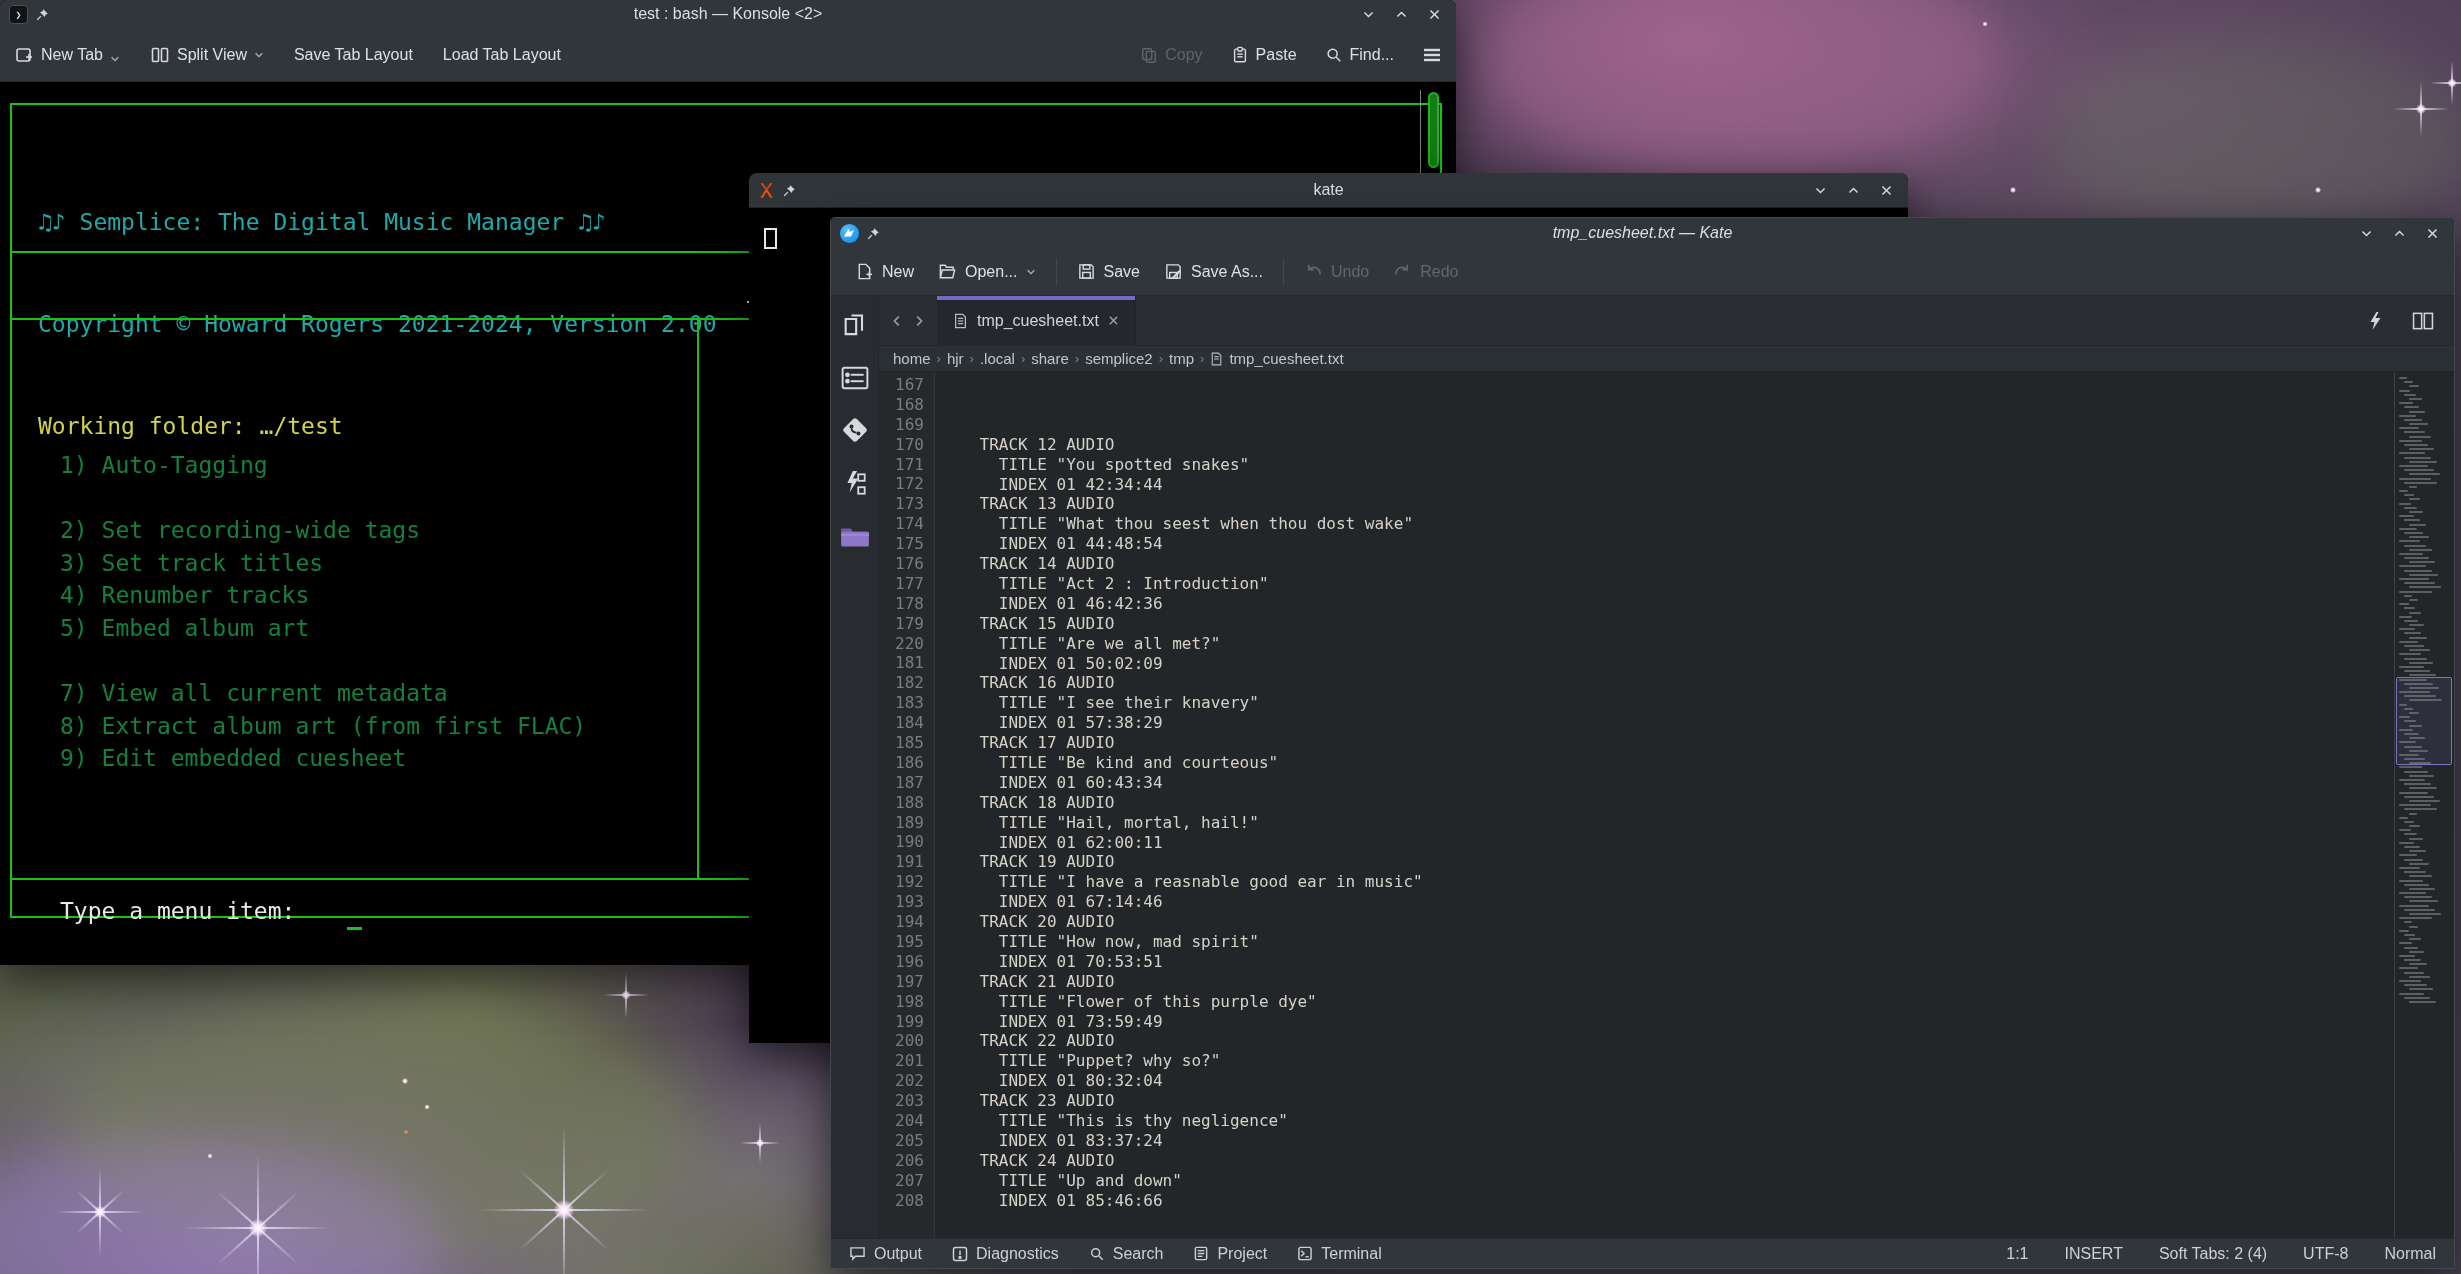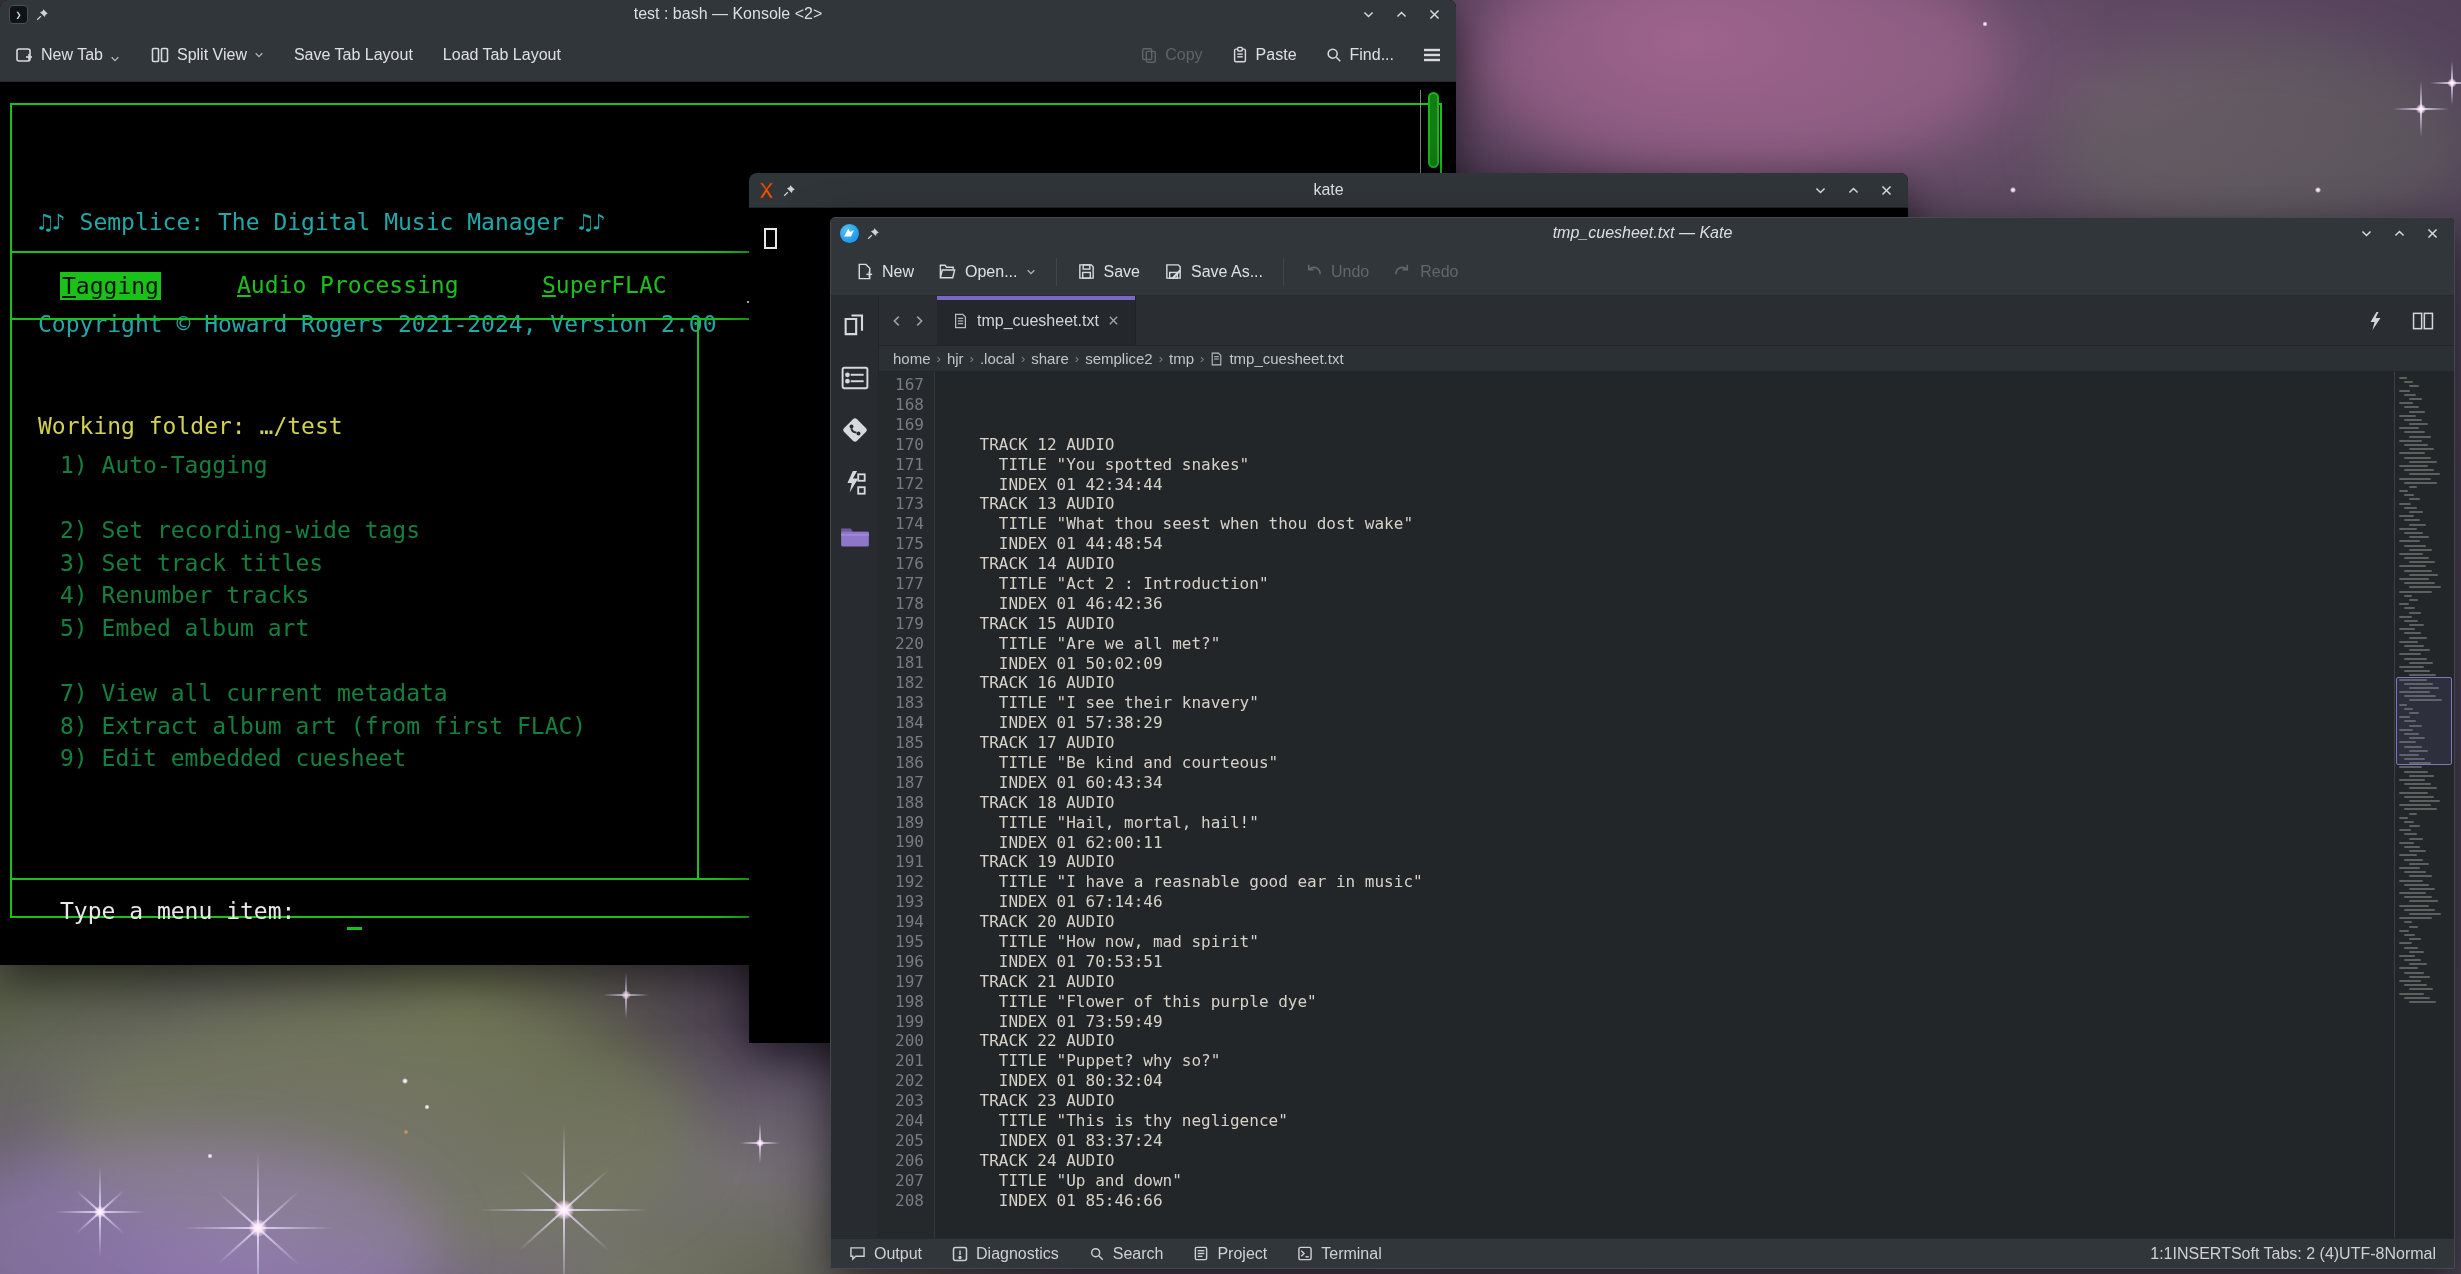--- a/index.html
+++ b/index.html
@@ -110,21 +110,21 @@
   .codepane { flex:1; padding:3px 0 0 6px; color:#d6d2c8; white-space:pre; overflow:hidden; }
   .gutter div, .codepane div { height:19.9px; }
   .minimap { width:60px; flex:none; border-left:1px solid #3b4046; position:relative; padding-top:5px; }
   .mm-line { height:2px; margin-bottom:2.2px; background:#969b96; opacity:.5; border-radius:1px; }
   .mm-view { position:absolute; left:1px; right:2px; top:305px; height:88px;
     border:1px solid #8274c4; background:rgba(130,116,196,.12); border-radius:2px; }
 
   .statusbar { height:30px; background:#31363b; border-top:1px solid #26292d; display:flex; align-items:center;
     color:#ced1d4; font-size:16px; padding:0 18px; gap:30px; }
   .sb-item { display:flex; align-items:center; gap:8px; }
-  .sb-right { margin-left:auto; display:flex; }
+  .sb-right { margin-left:auto; display:flex; gap:36px; }
 
   .konsole-appicon { width:19px; height:19px; border-radius:4px; background:#101315; border:1px solid #4a5055;
     color:#d7dadd; font-size:10px; font-weight:bold; display:flex; align-items:center; justify-content:center;
     font-family:"DejaVu Sans Mono", monospace; }
   .kate-appicon { width:19px; height:19px; border-radius:50%;
     background:radial-gradient(circle at 35% 30%, #56c0f0, #1d99f3 70%); position:relative; }
   .kate-appicon::after { content:""; position:absolute; left:4px; top:5px; width:10px; height:8px;
     background:#fff; clip-path:polygon(0 100%, 45% 0, 60% 45%, 100% 20%, 70% 100%); }
 </style>
 </head>
@@ -306,28 +306,20 @@
 
   <div class="term">
     <div class="tui-box">
       <div class="tui-header">
         <div class="cy">♫♪ Semplice: The Digital Music Manager ♫♪</div>
         <div class="cy">Copyright © Howard Rogers 2021-2024, Version 2.00</div>
         <div class="yl">Working folder: …/test</div>
       </div>
       <div class="tui-hsep" style="top:146px;"></div>
 
-      <div class="tui-tabs">
-
-          <span class="tui-tab active" style="left: 48px; top: 3px;">Tagging</span>
-
-          <span class="tui-tab" style="left: 225px; top: 3px;">Audio Processing</span>
-
-          <span class="tui-tab" style="left: 530px; top: 3px;">SuperFLAC</span>
-        </div>
       <div class="tab-frag"></div>
 
       <div class="tui-hsep" style="top:213px;"></div>
       <div class="tui-vline" style="left:685px; top:213px; height:560px;"></div>
 
       <div class="tui-menu">
         
       <div>1) Auto-Tagging</div><div> </div><div>2) Set recording-wide tags</div><div>3) Set track titles</div><div>4) Renumber tracks</div><div>5) Embed album art</div><div> </div><div>7) View all current metadata</div><div>8) Extract album art (from first FLAC)</div><div>9) Edit embedded cuesheet</div></div>
 
       <div class="tui-hsep" style="top:773px;"></div>

